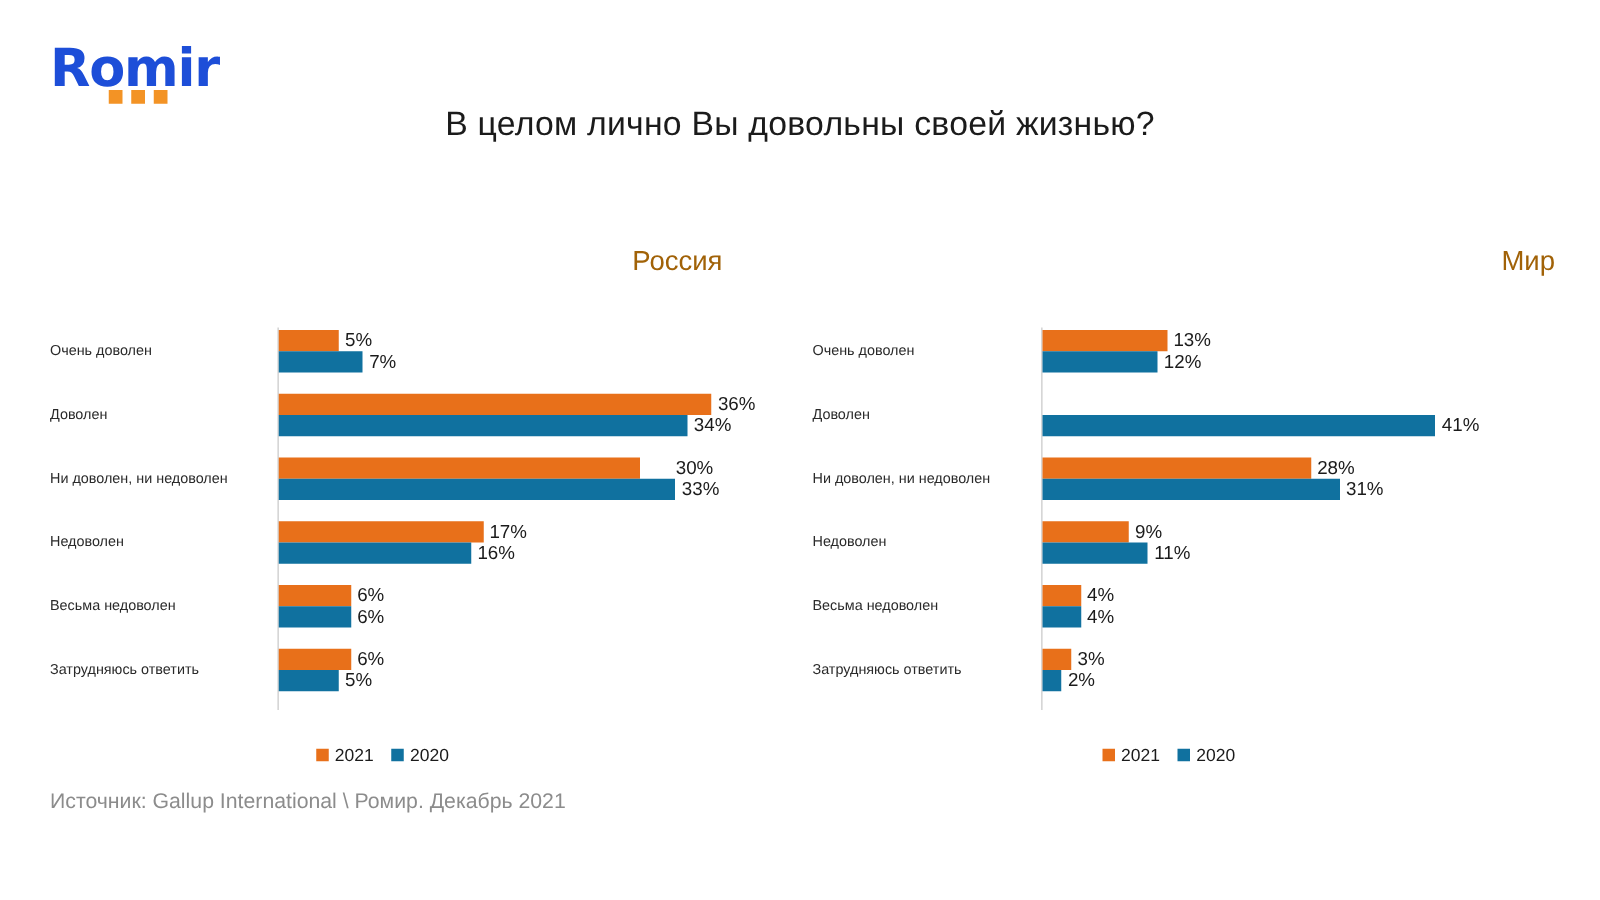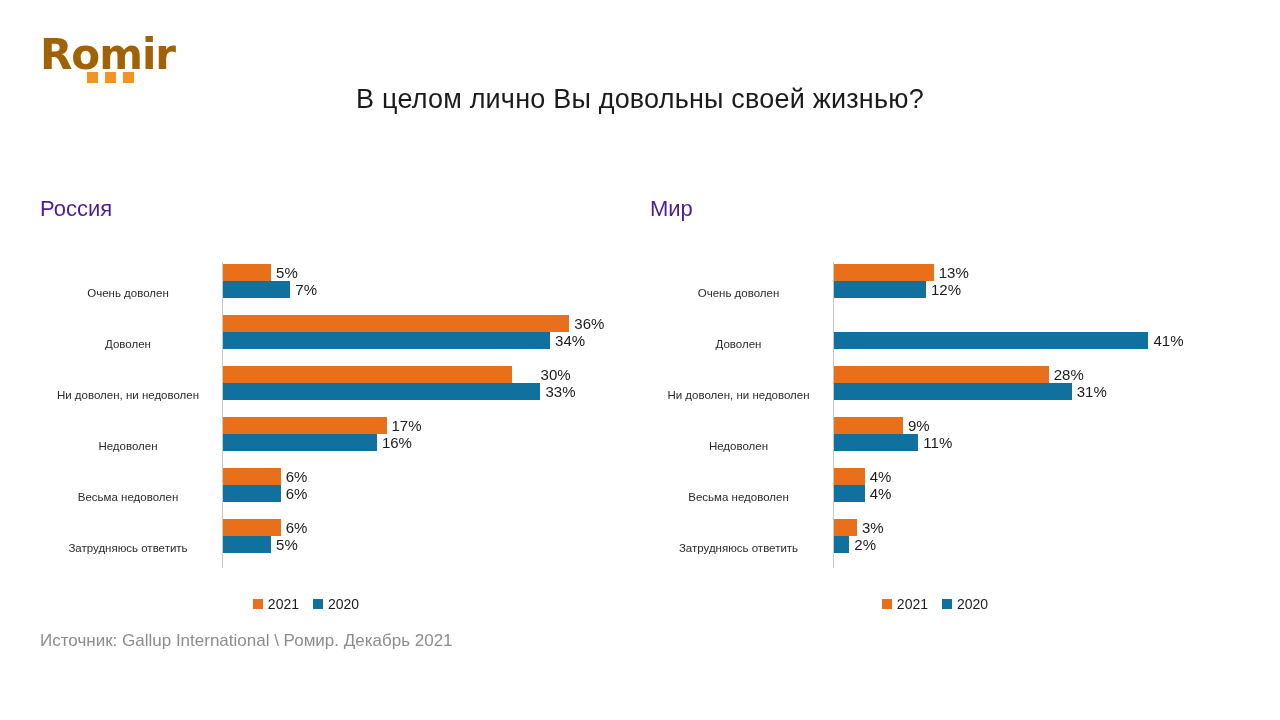--- a/index.html
+++ b/index.html
@@ -22,21 +22,21 @@
     left: 40px;
     top: 34px;
     width: 170px;
     height: 60px;
   }
   #logo .logo-word {
     font-family: "DejaVu Sans", sans-serif;
     font-weight: bold;
     font-size: 42px;
     letter-spacing: -1px;
-    color: #a16207;
+    color: #1d4ed8;
     line-height: 42px;
   }
   #logo .logo-squares {
     position: absolute;
     left: 47px;
     top: 38px;
     display: flex;
     gap: 7px;
   }
   #logo .logo-squares i {
@@ -60,23 +60,23 @@
 
   
   .chart-panel {
     position: absolute;
     top: 196px;
   }
   #chart-left  { left: 40px;  width: 600px; }
   #chart-right { left: 650px; width: 600px; }
 
   .chart-title {
-    text-align: left;
+    text-align: right;
     font-size: 22px;
-    color: #4c1d95;
+    color: #a16207;
     height: 30px;
   }
   #chart-left .chart-title  { padding-right: 62px; }
   #chart-right .chart-title { padding-right: 6px; }
 
   .plot {
     position: relative;
     margin-top: 36px;
     height: 306px;
   }
@@ -91,24 +91,24 @@
   #chart-right .axis-line { left: 183px; }
 
   .cat-row {
     position: absolute;
     left: 0;
     right: 0;
     height: 34px;
   }
   .cat-label {
     position: absolute;
-    top: 12px;
+    top: 0;
     height: 34px;
     line-height: 34px;
-    text-align: center;
+    text-align: left;
     font-size: 11.5px;
     color: #2a2a2a;
     white-space: nowrap;
   }
   #chart-left  .cat-label { left: 0; width: 176px; }
   #chart-right .cat-label { left: 0; width: 177px; }
 
   .bar-wrap {
     position: absolute;
     height: 17px;

